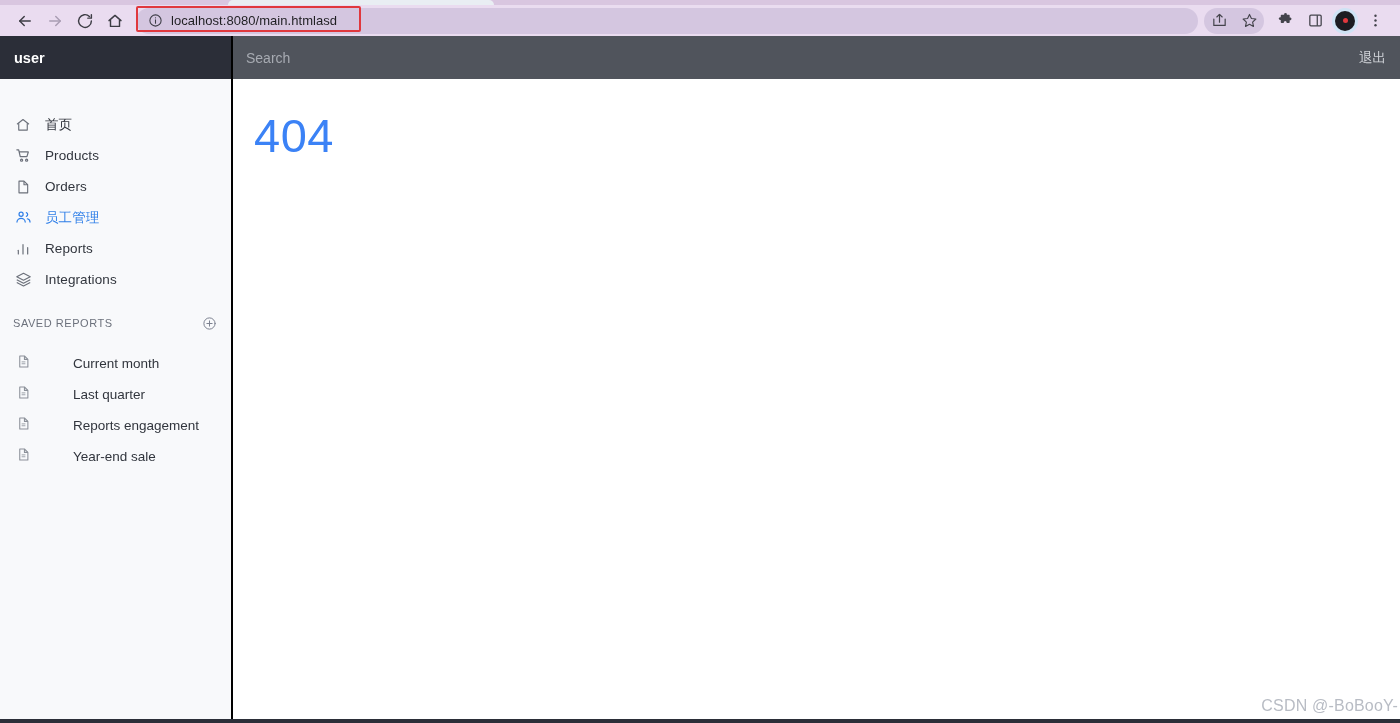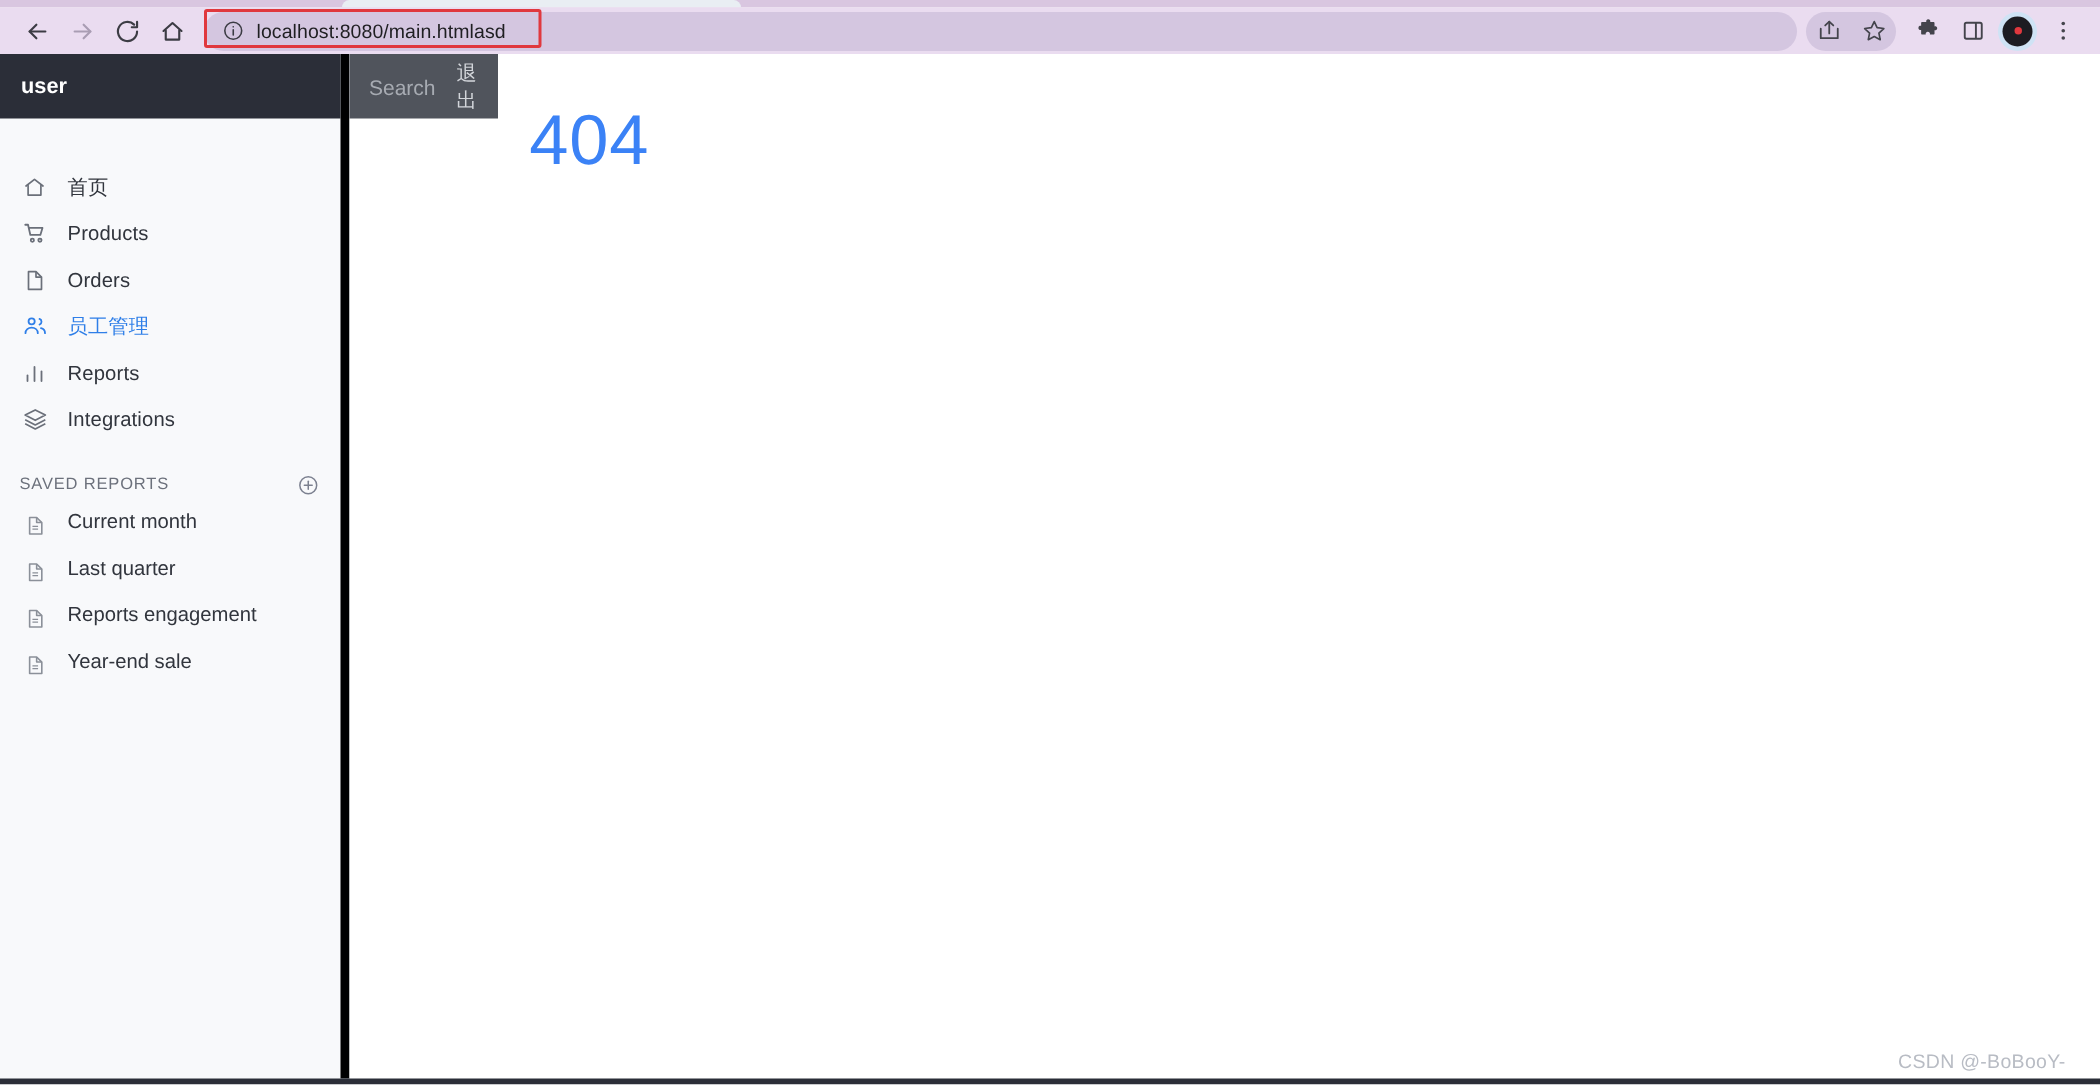--- a/index.html
+++ b/index.html
@@ -106,21 +106,21 @@
     position: absolute; left: 0; top: 36px;
     width: 1400px; height: 683px;
     display: flex;
     background: #fff;
   }
 
   
   .sidebar {
     width: 233px; height: 100%;
     background: #f8f9fb;
-    border-right: 6px solid #000000;
+    border-right: 2px solid #000000;
     display: flex; flex-direction: column;
     flex: 0 0 233px;
   }
   .sidebar-header {
     height: 43px;
     background: #2b2e38;
     display: flex; align-items: center;
     padding-left: 14px;
     flex: 0 0 43px;
   }
@@ -161,39 +161,40 @@
     color: #6c717c;
     flex: 1 1 auto;
   }
   .add-btn {
     width: 17px; height: 17px;
     display: flex; align-items: center; justify-content: center;
     cursor: pointer;
   }
   .saved-item {
     height: 31px;
-    display: flex; align-items: flex-start;
+    display: flex; align-items: flex-end;
     padding-left: 13px;
     cursor: pointer;
+    gap: 28px;
   }
   .saved-item .ico {
     width: 20px; height: 20px;
     display: flex; align-items: center; justify-content: center;
     margin-right: 12px;
     flex: 0 0 20px;
   }
   .saved-item .lbl {
     font-size: 13.5px;
     color: #31353d;
   }
 
   
   .main {
     flex: 1 1 auto;
-    display: flex; flex-direction: row;
+    display: flex; flex-direction: column;
     min-width: 0;
     background: #ffffff;
     position: relative;
   }
   .topbar {
     height: 43px;
     background: #50545c;
     display: flex; align-items: center;
     flex: 0 0 43px;
     padding-left: 13px; padding-right: 0;
@@ -218,22 +219,22 @@
   }
   .err-code {
     font-size: 47px;
     color: #3b82f6;
     font-weight: normal;
     line-height: 1;
     letter-spacing: 0.5px;
   }
   .watermark {
     position: absolute;
-    right: 23px; bottom: 4px;
-    font-size: 13px;
+    right: 2px; bottom: 4px;
+    font-size: 16px;
     color: #b8bcc4;
     letter-spacing: 0.2px;
   }
   .window-bottom {
     position: absolute;
     left: 0; bottom: 0; width: 1400px; height: 4px;
     background: #2b2e38;
   }
 </style>
 </head>

